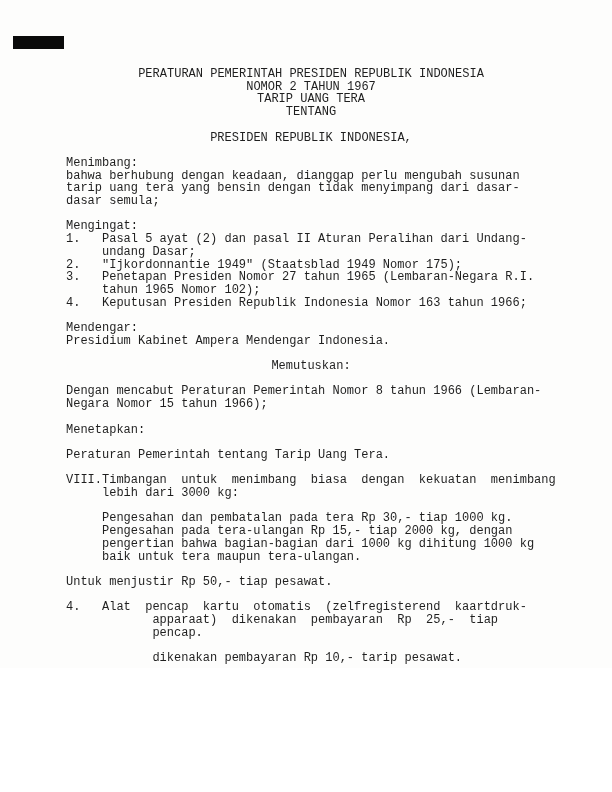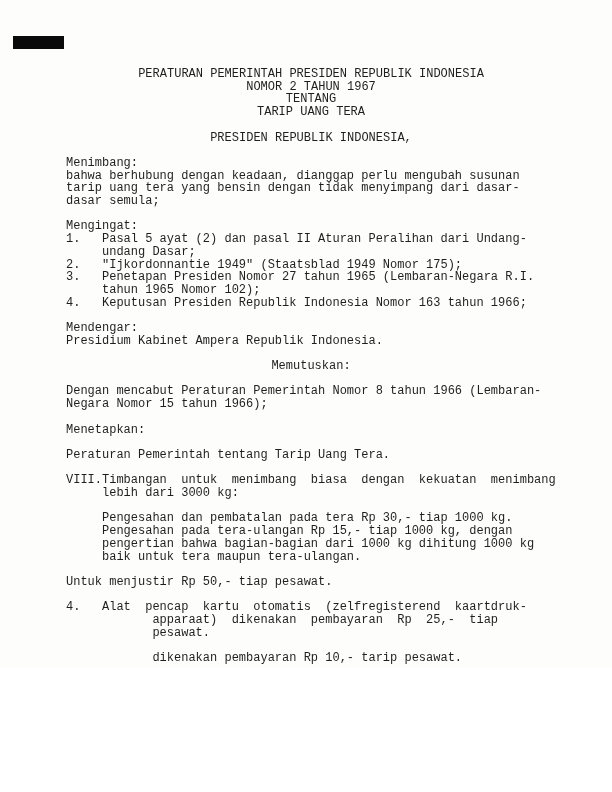--- a/index.html
+++ b/index.html
@@ -56,30 +56,30 @@
       width: 92px;
       height: 12px;
     }
   </style>
 </head>
 <body>
 
 <div class="page" style="background: rgb(253, 253, 252); color: rgb(31, 31, 31);">
   <div class="redaction top-left" style="background: rgb(10, 10, 10);"></div>
   <div class="doc">
-      <div class="block center"><div class="doc-line">PERATURAN PEMERINTAH PRESIDEN REPUBLIK INDONESIA</div><div class="doc-line">NOMOR 2 TAHUN 1967</div><div class="doc-line">TENTANG</div><div class="doc-line">TARIP UANG TERA</div></div>
+      <div class="block center"><div class="doc-line">PERATURAN PEMERINTAH PRESIDEN REPUBLIK INDONESIA</div><div class="doc-line">NOMOR 2 TAHUN 1967</div><div class="doc-line">TARIP UANG TERA</div><div class="doc-line">TENTANG</div></div>
       <div class="block center"><div class="doc-line">PRESIDEN REPUBLIK INDONESIA,</div></div>
       <div class="block"><div class="doc-line">Menimbang:</div><div class="doc-line">bahwa berhubung dengan keadaan, dianggap perlu mengubah susunan</div><div class="doc-line">tarip uang tera yang bensin dengan tidak menyimpang dari dasar-</div><div class="doc-line">dasar semula;</div></div>
       <div class="block"><div class="doc-line">Mengingat:</div><div class="doc-line">1.   Pasal 5 ayat (2) dan pasal II Aturan Peralihan dari Undang-</div><div class="doc-line">     undang Dasar;</div><div class="doc-line">2.   "Ijkordonnantie 1949" (Staatsblad 1949 Nomor 175);</div><div class="doc-line">3.   Penetapan Presiden Nomor 27 tahun 1965 (Lembaran-Negara R.I.</div><div class="doc-line">     tahun 1965 Nomor 102);</div><div class="doc-line">4.   Keputusan Presiden Republik Indonesia Nomor 163 tahun 1966;</div></div>
-      <div class="block"><div class="doc-line">Mendengar:</div><div class="doc-line">Presidium Kabinet Ampera Republik Indonesia.</div></div>
+      <div class="block"><div class="doc-line">Mendengar:</div><div class="doc-line">Presidium Kabinet Ampera Mendengar Indonesia.</div></div>
       <div class="block center"><div class="doc-line">Memutuskan:</div></div>
       <div class="block"><div class="doc-line">Dengan mencabut Peraturan Pemerintah Nomor 8 tahun 1966 (Lembaran-</div><div class="doc-line">Negara Nomor 15 tahun 1966);</div></div>
       <div class="block"><div class="doc-line">Menetapkan:</div></div>
       <div class="block"><div class="doc-line">Peraturan Pemerintah tentang Tarip Uang Tera.</div></div>
       <div class="block"><div class="doc-line">VIII.Timbangan  untuk  menimbang  biasa  dengan  kekuatan  menimbang</div><div class="doc-line">     lebih dari 3000 kg:</div></div>
-      <div class="block"><div class="doc-line">     Pengesahan dan pembatalan pada tera Rp 30,- tiap 1000 kg.</div><div class="doc-line">     Pengesahan pada tera-ulangan Rp 15,- tiap 1000 kg, dengan</div><div class="doc-line">     pengertian bahwa bagian-bagian dari 1000 kg dihitung 1000 kg</div><div class="doc-line">     baik untuk tera maupun tera-ulangan.</div></div>
+      <div class="block"><div class="doc-line">     Pengesahan dan pembatalan pada tera Rp 30,- tiap 1000 kg.</div><div class="doc-line">     Pengesahan pada tera-ulangan Rp 15,- tiap 2000 kg, dengan</div><div class="doc-line">     pengertian bahwa bagian-bagian dari 1000 kg dihitung 1000 kg</div><div class="doc-line">     baik untuk tera maupun tera-ulangan.</div></div>
       <div class="block"><div class="doc-line">Untuk menjustir Rp 50,- tiap pesawat.</div></div>
-      <div class="block"><div class="doc-line">4.   Alat  pencap  kartu  otomatis  (zelfregisterend  kaartdruk-</div><div class="doc-line">            apparaat)  dikenakan  pembayaran  Rp  25,-  tiap</div><div class="doc-line">            pesawat.</div></div>
+      <div class="block"><div class="doc-line">4.   Alat  pencap  kartu  otomatis  (zelfregisterend  kaartdruk-</div><div class="doc-line">            apparaat)  dikenakan  pembayaran  Rp  25,-  tiap</div><div class="doc-line">            pencap.</div></div>
       <div class="block"><div class="doc-line">            dikenakan pembayaran Rp 10,- tarip pesawat.</div></div>
       <div class="block"><div class="doc-line">X.   Meter minyak (bensin/Kerosin/minyak diesel:</div></div>
     </div>
   <div class="redaction bottom" style="background: rgb(10, 10, 10);"></div>
 </div>
 
 </body></html>

